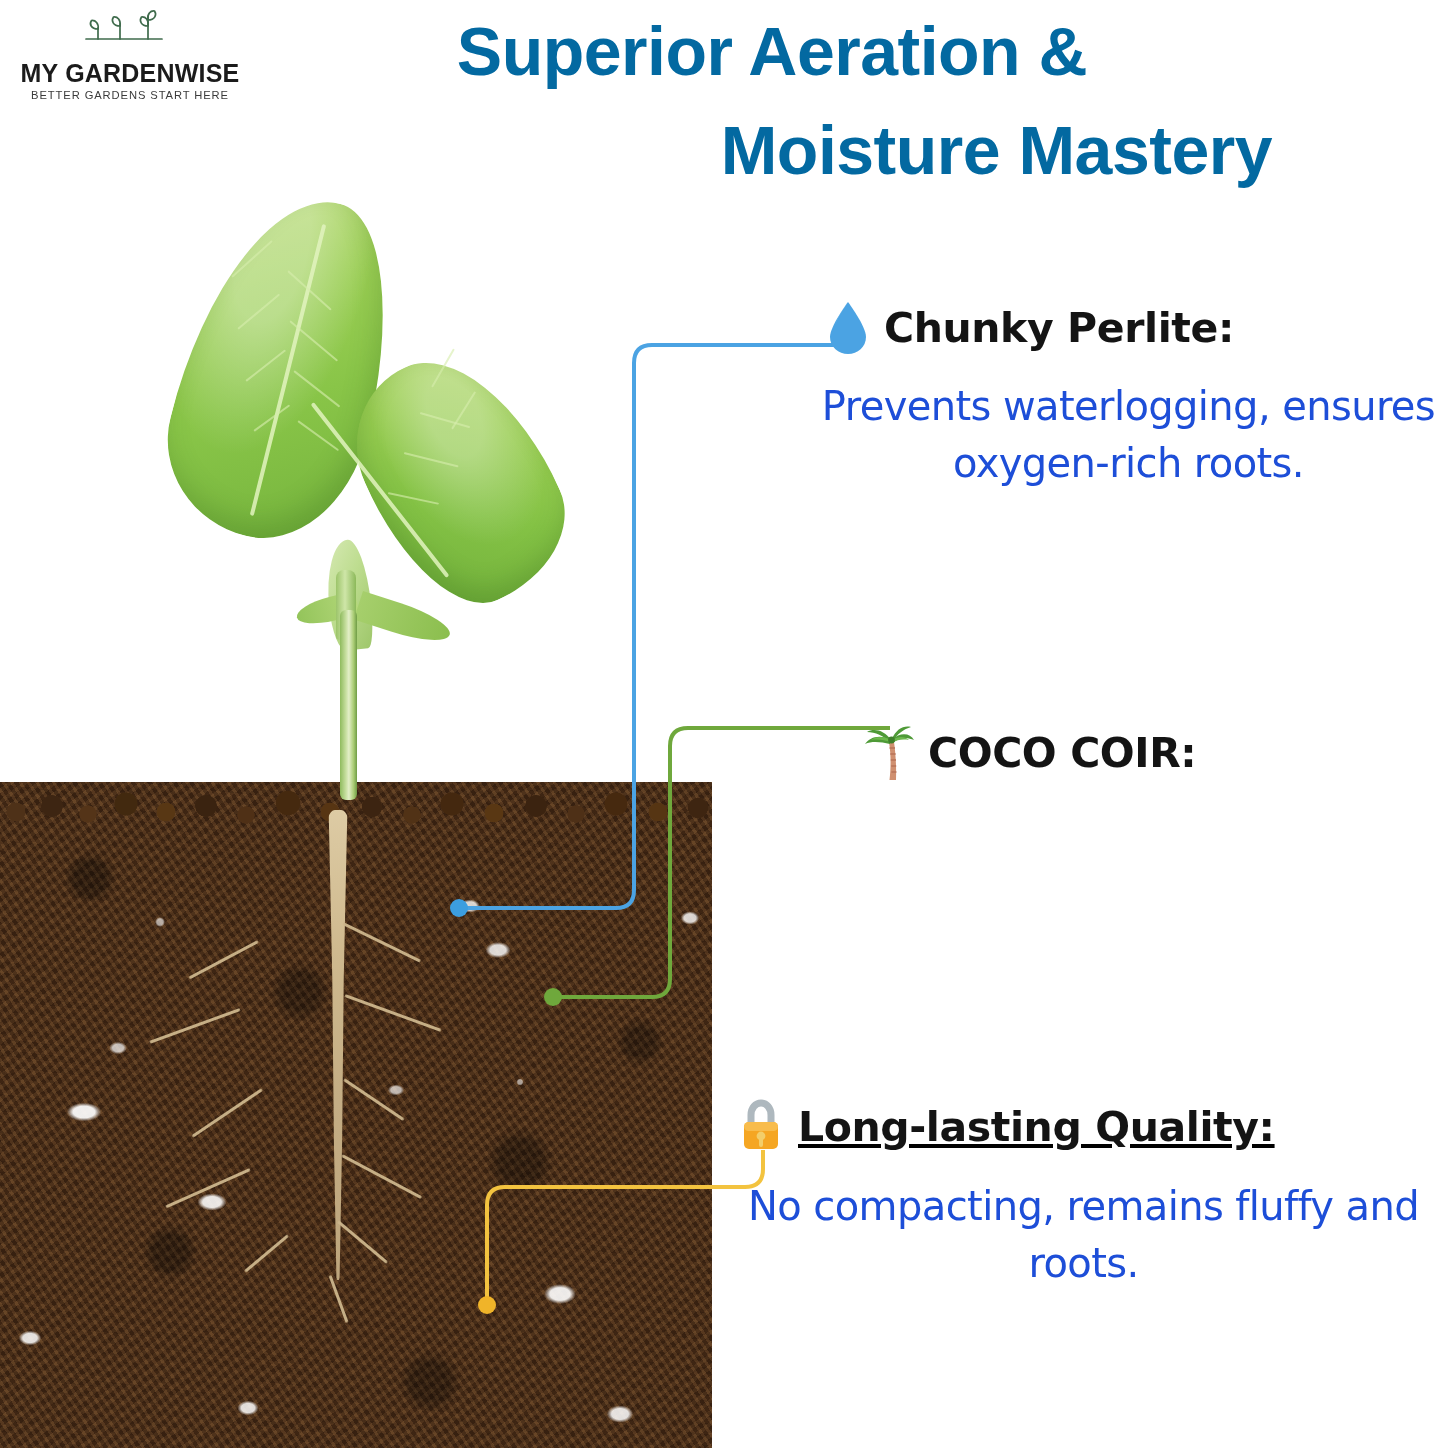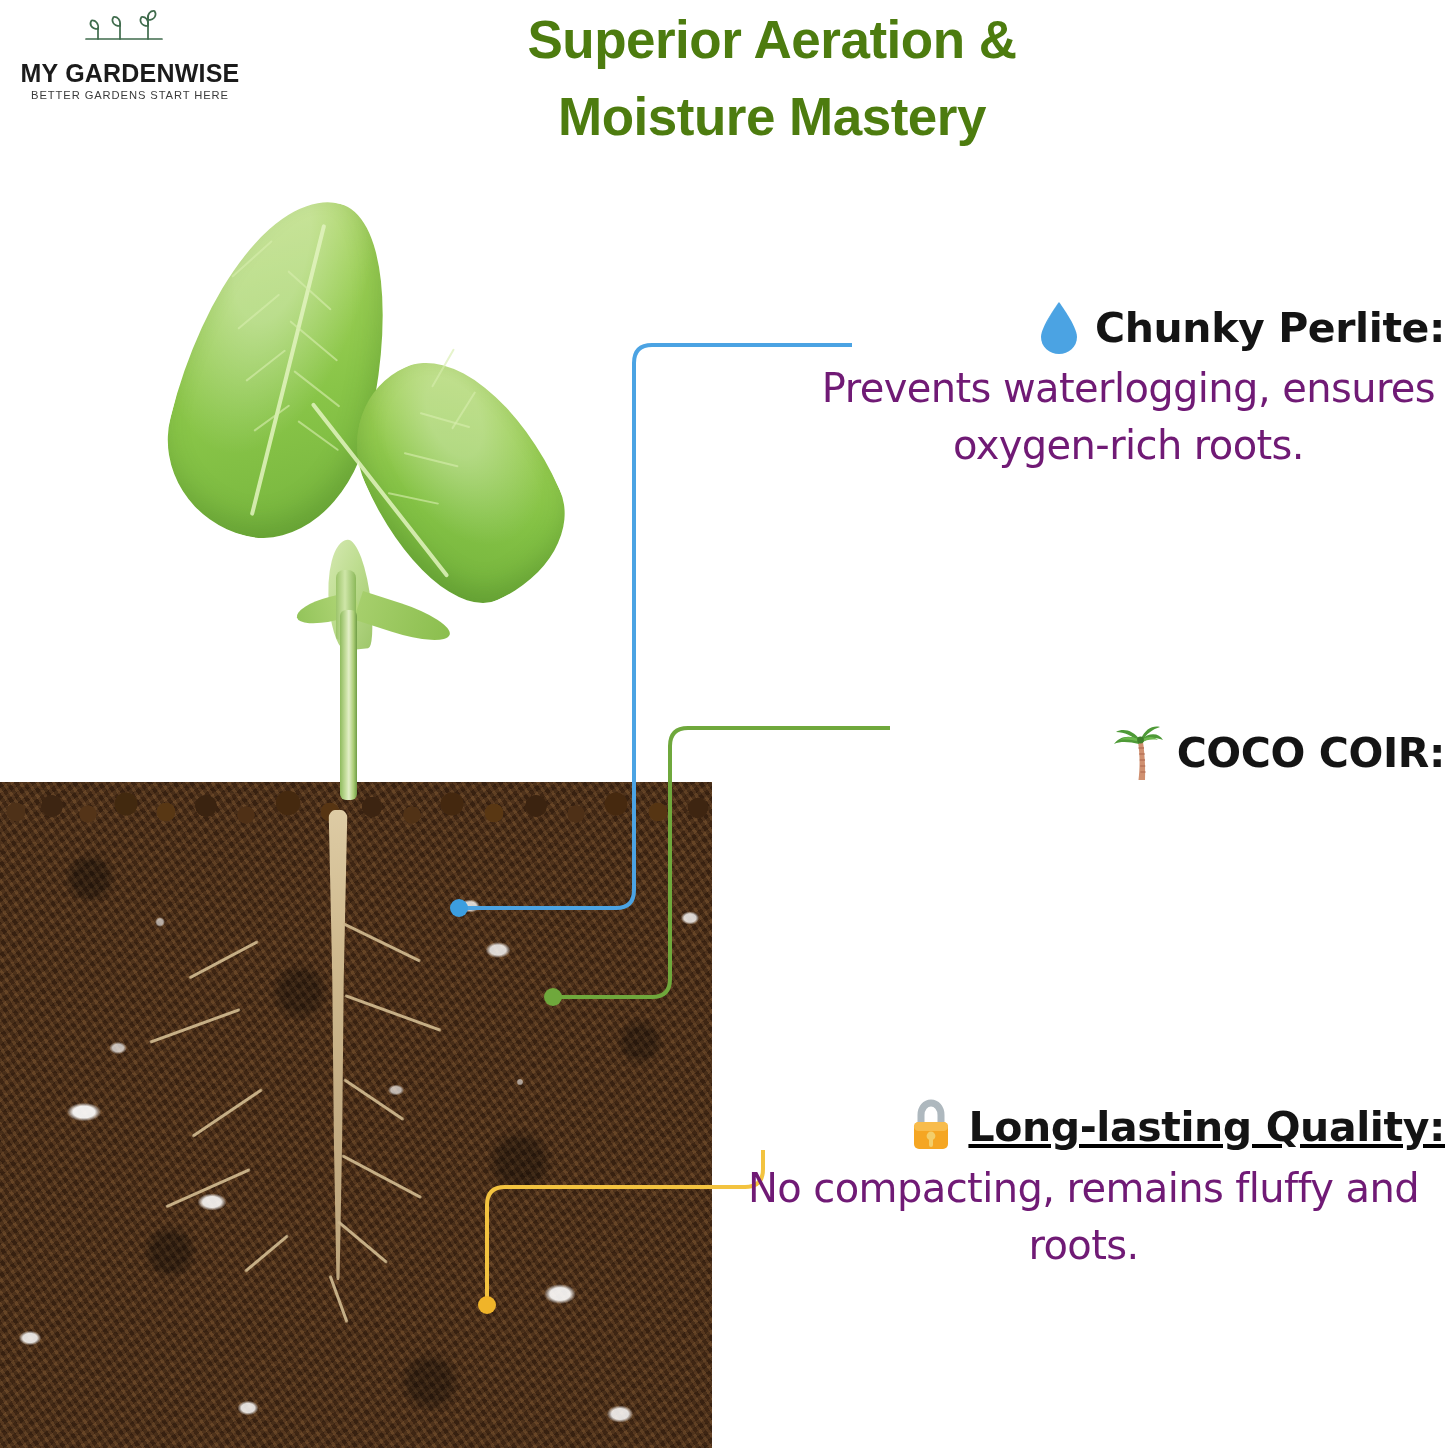--- a/index.html
+++ b/index.html
@@ -26,24 +26,24 @@
     font-family:"Liberation Sans", sans-serif;
     font-size:11.2px; letter-spacing:0.9px; color:#3b3b3b;
     margin-top:3px; white-space:nowrap;
   }
 
   
   #title {
     position:absolute; left:272px; top:2px; width:1000px;
     text-align:center;
     font-family:"Liberation Sans Narrow","Liberation Sans", sans-serif;
-    font-weight:bold; font-size:53px; line-height:1.45;
-    color:#4d7c0f; letter-spacing:-0.5px;
-  }
-  #title .l2 { display:block; }
+    font-weight:bold; font-size:68px; line-height:1.45;
+    color:#0369a1; letter-spacing:-0.5px;
+  }
+  #title .l2 { display:block;text-align:right; }
 
   
   #photo {
     position:absolute; left:0; top:782px; width:712px; height:666px;
     overflow:hidden;
     background:
       radial-gradient(ellipse 26px 14px at 84px 330px, rgba(255,255,255,.92) 0 42%, rgba(255,255,255,0) 66%),
       radial-gradient(ellipse 22px 13px at 212px 420px, rgba(255,255,255,.88) 0 42%, rgba(255,255,255,0) 66%),
       radial-gradient(ellipse 17px 11px at 30px 556px, rgba(255,255,255,.85) 0 42%, rgba(255,255,255,0) 66%),
       radial-gradient(ellipse 24px 15px at 560px 512px, rgba(255,255,255,.9) 0 42%, rgba(255,255,255,0) 66%),
@@ -159,33 +159,33 @@
     border-radius:70% 0 0 70%/60% 0 0 60%;
     transform:rotate(-14deg);
   }
 
   
   #connectors { position:absolute; left:0; top:0; width:1445px; height:1448px; pointer-events:none; }
 
   
   .callout { position:absolute; }
   .callout .head {
-    display:flex; align-items:center; justify-content:flex-end;
+    display:flex; align-items:center; justify-content:flex-start;
     gap:14px; white-space:nowrap;
   }
   .callout .head .emoji { flex:0 0 auto; display:block; }
   .callout .head .htext {
     font-family:"DejaVu Sans", sans-serif;
     font-weight:bold; font-size:41px; color:#141414; letter-spacing:-0.4px;
   }
   .callout .body {
     font-family:"DejaVu Sans", sans-serif;
     font-weight:400; font-size:40px; line-height:1.43;
-    color:#701a75; text-align:center; letter-spacing:-0.6px;
-    margin-top:4px;
+    color:#1d4ed8; text-align:center; letter-spacing:-0.6px;
+    margin-top:22px;
   }
 
   #c1 { left:812px; top:300px; width:633px; }
   #c1 .head { padding-left:14px; }
   #c2 { left:762px; top:688px; width:683px; }
   #c2 .head { padding-left:100px;margin-top:36px; }
   #c3 { left:722px; top:1098px; width:723px; }
   #c3 .head { padding-left:16px;text-decoration:underline; }
 </style>
 </head>

